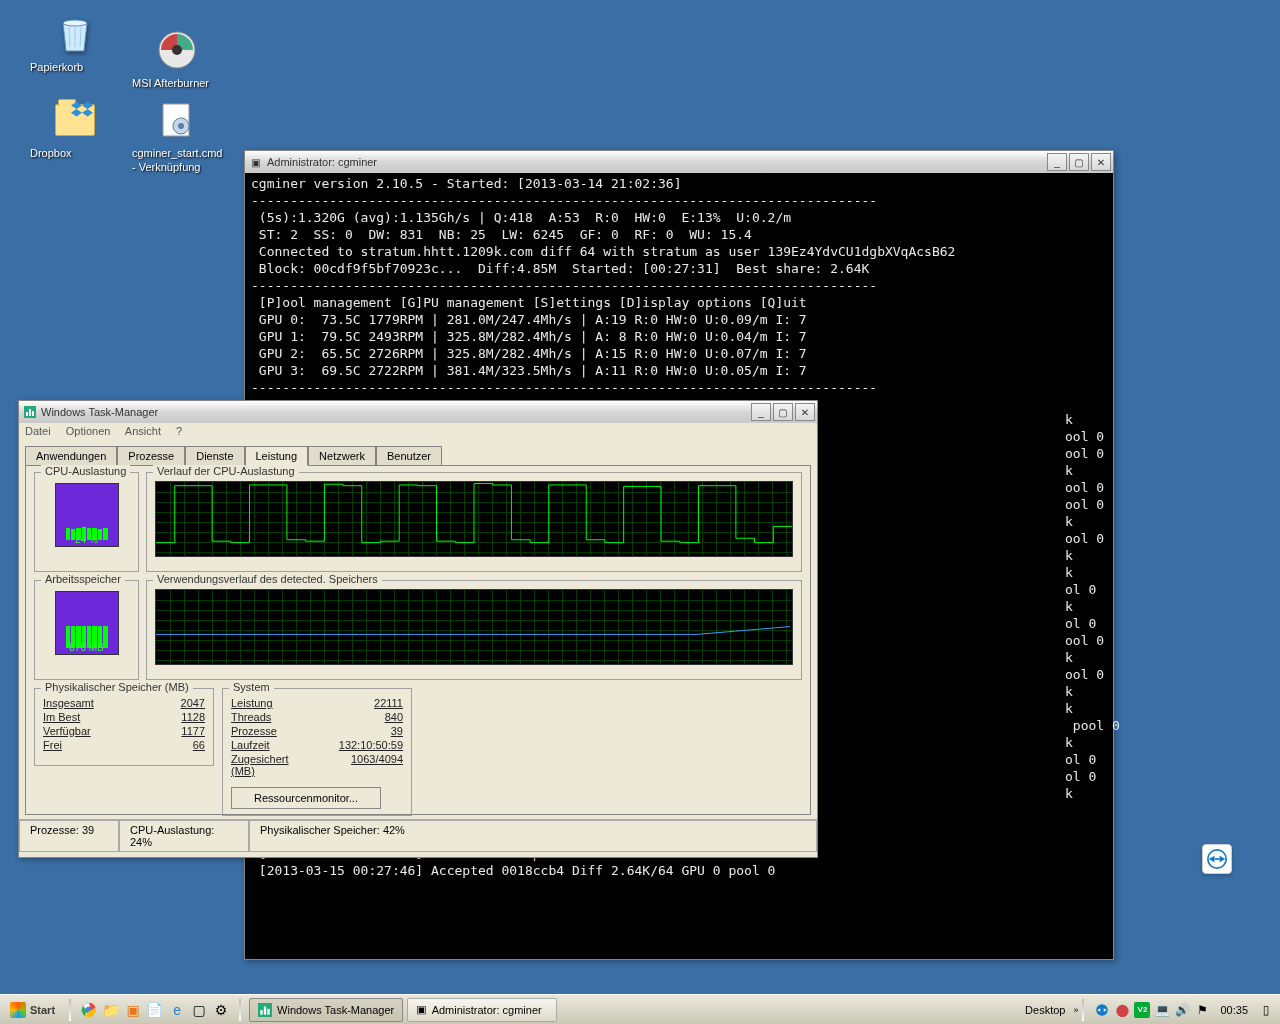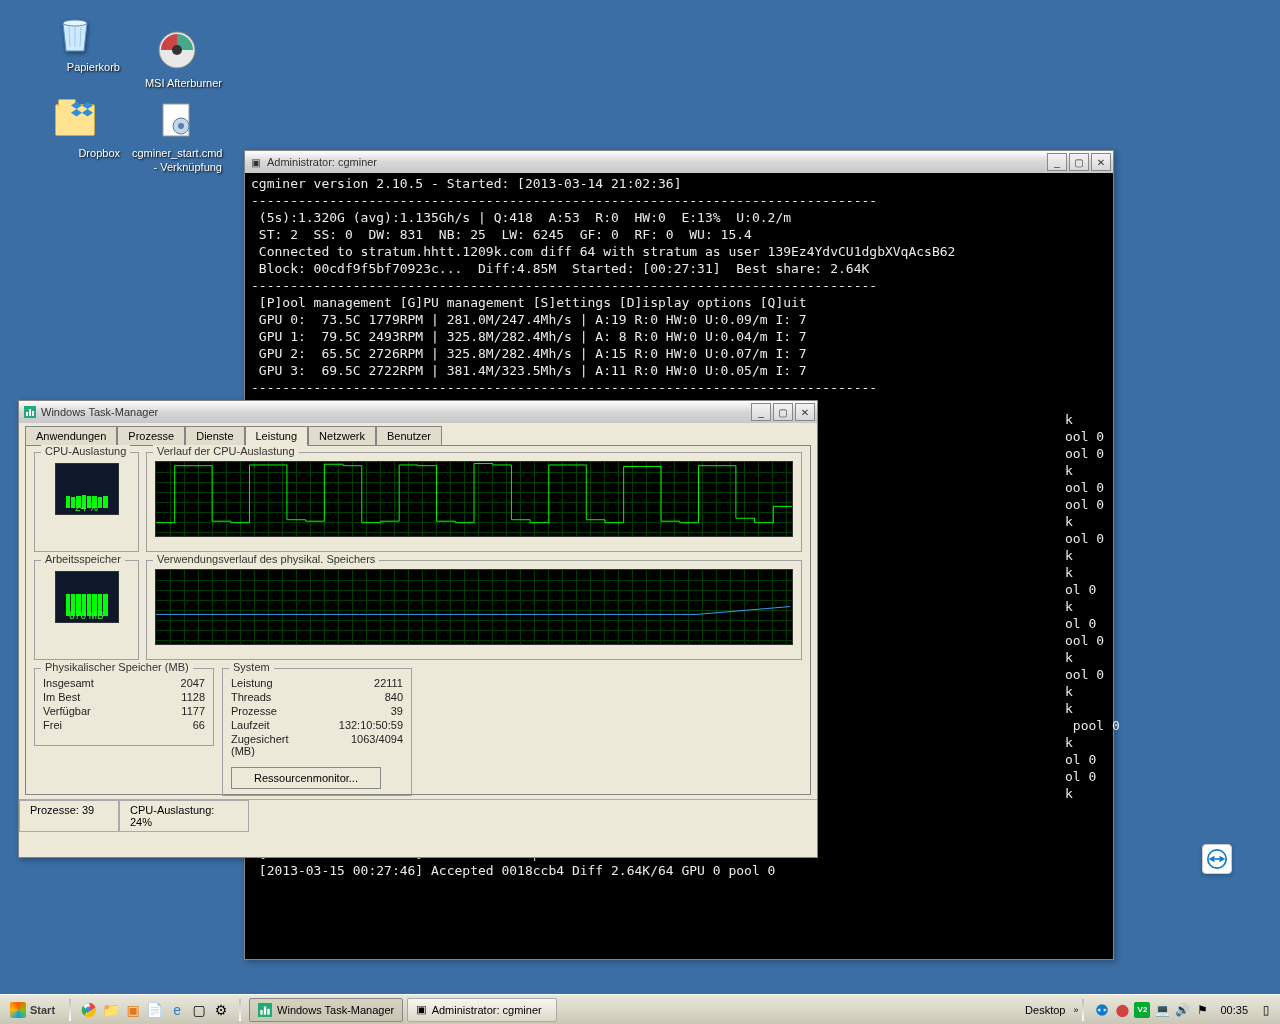--- a/index.html
+++ b/index.html
@@ -1,19 +1,19 @@
 <!DOCTYPE html>
 <html><head>
 <meta charset="utf-8">
 <style>
 * { margin:0; padding:0; box-sizing:border-box; font-family:Tahoma,Verdana,sans-serif; }
 body { width:1280px; height:1024px; background:#3a6ea5; overflow:hidden; position:relative; }
 
 
-.desktop-icon { position:absolute; width:90px; text-align:right; color:#fff; font-size:11px; cursor:pointer; }
+.desktop-icon { position:absolute; width:90px; text-align:left; color:#fff; font-size:11px; cursor:pointer; }
 .desktop-icon .ico { width:44px; height:44px; margin:0 auto 4px; display:flex; align-items:center; justify-content:center; font-size:32px; }
 .desktop-icon span { display:block; text-shadow:1px 1px 2px #000; line-height:1.3; }
 .bin { filter:drop-shadow(1px 2px 2px rgba(0,0,0,.4)); }
 .folder { width:40px; height:32px; background:#ffe391; border:1px solid #c9a94b; border-radius:2px; position:relative; }
 .folder:before { content:""; position:absolute; top:-6px; left:2px; width:16px; height:6px; background:#ffe391; border:1px solid #c9a94b; border-bottom:none; border-radius:2px 2px 0 0; }
 
 
 .window { position:absolute; background:#ece9d8; border:1px solid #848484; box-shadow:2px 2px 6px rgba(0,0,0,.3); }
 .titlebar { height:22px; background:linear-gradient(#fff,#d7d7d7 50%,#c8c8c8); display:flex; align-items:center; padding: 0 2px 0 4px; font-size:11px; color:#333; }
 .titlebar .ticon { width:14px;height:14px;margin-right:4px;display:inline-flex;align-items:center;justify-content:center;font-size:10px; }
@@ -28,26 +28,26 @@
 .tm-window { left:18px; top:400px; width:800px; height:458px; }
 .menubar { height:20px; font-size:11px; color:#555; padding:2px 6px; }
 .menubar span { margin-right:12px; cursor:default; }
 .tab-strip { display:flex; margin:2px 6px 0 6px; }
 .tab { padding:3px 10px; font-size:11px; background:#ece9d8; border:1px solid #848484; border-bottom:none; margin-right:0px; cursor:pointer; position:relative; top:1px;}
 .tab.active { background:#ece9d8; font-weight:normal; z-index:2; border-bottom:1px solid #ece9d8; }
 .tab.inactive { background:#e1ddcd; }
 .tm-body { border:1px solid #848484; margin:0 6px 4px 6px; padding:8px; height:350px; position:relative; background:#ece9d8; }
 .fieldset { border:1px solid #a0a0a0; padding:8px 8px 6px 8px; position:absolute; font-size:11px; }
 .fieldset .legend { position:absolute; top:-8px; left:6px; background:#ece9d8; padding:0 4px; font-size:11px; color:#333; }
-.gauge { width:64px; height:52px; background:#0f172a; border:1px solid #333; margin:2px auto 10px; position:relative; overflow:hidden; }
+.gauge { width:64px; height:64px; background:#6d28d9; border:1px solid #333; margin:2px auto 10px; position:relative; overflow:hidden; }
 .gauge .bars { position:absolute; bottom:6px; left:10px; right:10px; display:flex; gap:1px; align-items:flex-end; height:50px;}
 .gauge .bars i { flex:1; background:#0f0; }
 .gauge .val { position:absolute; bottom:1px; left:0; right:0; text-align:center; color:#2bff2b; font-size:10px; }
 .graph { height:76px; background:#000; border:1px solid #333; position:relative; overflow:hidden; }
-.statgrid { display:grid; grid-template-columns:1fr auto; gap:2px 30px; font-size:11px; color:#222;}
+.statgrid { display:grid; grid-template-columns:1fr auto; gap:2px 30px; font-size:11px; color:#222;text-decoration:underline;}
 .statgrid span:nth-child(even){ text-align:right; }
 .resmon-btn{ width:150px; height:22px; font-size:11px; background:#ece9d8; border:1px solid #888; cursor:pointer;}
 .statusbar{ display:flex; font-size:11px; border-top:1px solid #aaa; }
 .statusbar div{ padding:3px 10px; border:1px solid #aaa; flex:0 0 auto;}
 .statusbar div:nth-child(1){width:100px;}
 .statusbar div:nth-child(2){width:130px;}
 .statusbar div:nth-child(3){flex:1;}
 
 
 .taskbar { position:absolute; bottom:0; left:0; right:0; height:30px; background:linear-gradient(#e9e7da,#d7d5c6 60%,#cac7b6); border-top:1px solid #fff; display:flex; align-items:center; font-size:11px; z-index:100;margin-top:32px;}
@@ -180,20 +180,26 @@
           <rect x="2" y="6" width="2" height="4" fill="#fff"></rect>
           <rect x="5" y="3" width="2" height="7" fill="#fff"></rect>
           <rect x="8" y="5" width="2" height="5" fill="#fff"></rect>
         </svg>
       </span>
     <span>Windows Task-Manager</span>
     <span class="spacer"></span>
     <span class="winbtn">_</span>
     <span class="winbtn">▢</span>
     <span class="winbtn">✕</span>
+  </div>
+  <div class="menubar">
+    <span>Datei</span>
+    <span>Optionen</span>
+    <span>Ansicht</span>
+    <span>?</span>
   </div>
   <div class="tab-strip">
     <div class="tab inactive">Anwendungen</div>
     <div class="tab inactive">Prozesse</div>
     <div class="tab inactive">Dienste</div>
     <div class="tab active">Leistung</div>
     <div class="tab inactive">Netzwerk</div>
     <div class="tab inactive">Benutzer</div>
   </div>
   <div class="tm-body">
@@ -287,21 +293,21 @@
             <i style="height:22px"></i>
             <i style="height:22px"></i>
             <i style="height:22px"></i>
             <i style="height:22px"></i>
           </div>
         <div class="val">870 MB</div>
       </div>
     </div>
 
     <div class="fieldset" style="left:120px; top:114px; right:8px; height:100px;">
-      <div class="legend">Verwendungsverlauf des physikal. Speichers</div>
+      <div class="legend">Verwendungsverlauf des detected. Speichers</div>
       <div class="graph" id="mem-graph">
           <div class="gridline-h" style="top: 10px;"></div>
           <div class="gridline-h" style="top: 20px;"></div>
           <div class="gridline-h" style="top: 30px;"></div>
           <div class="gridline-h" style="top: 40px;"></div>
           <div class="gridline-h" style="top: 50px;"></div>
           <div class="gridline-h" style="top: 60px;"></div>
           <div class="gridline-h" style="top: 70px;"></div>
           <div class="gridline-v" style="left: 14px;"></div>
           <div class="gridline-v" style="left: 28px;"></div>
@@ -382,20 +388,21 @@
           <span>132:10:50:59</span>
           <span>Zugesichert (MB)</span>
           <span>1063/4094</span>
         </div>
       <button class="resmon-btn" style="margin-top:10px;">Ressourcenmonitor...</button>
     </div>
   </div>
   <div class="statusbar">
     <div>Prozesse: 39</div>
     <div>CPU-Auslastung: 24%</div>
+    <div>Physikalischer Speicher: 42%</div>
   </div>
 </div>
 
 <div class="tv-badge">
   <svg width="20" height="20" viewBox="0 0 24 24">
       <circle cx="12" cy="12" r="11" fill="none" stroke="#1179c9" stroke-width="2"></circle>
       <path d="M2 12 L9 8 L9 16 Z M22 12 L15 8 L15 16 Z" fill="#1179c9"></path>
       <rect x="9" y="11" width="6" height="2" fill="#1179c9"></rect>
     </svg>
 </div>

